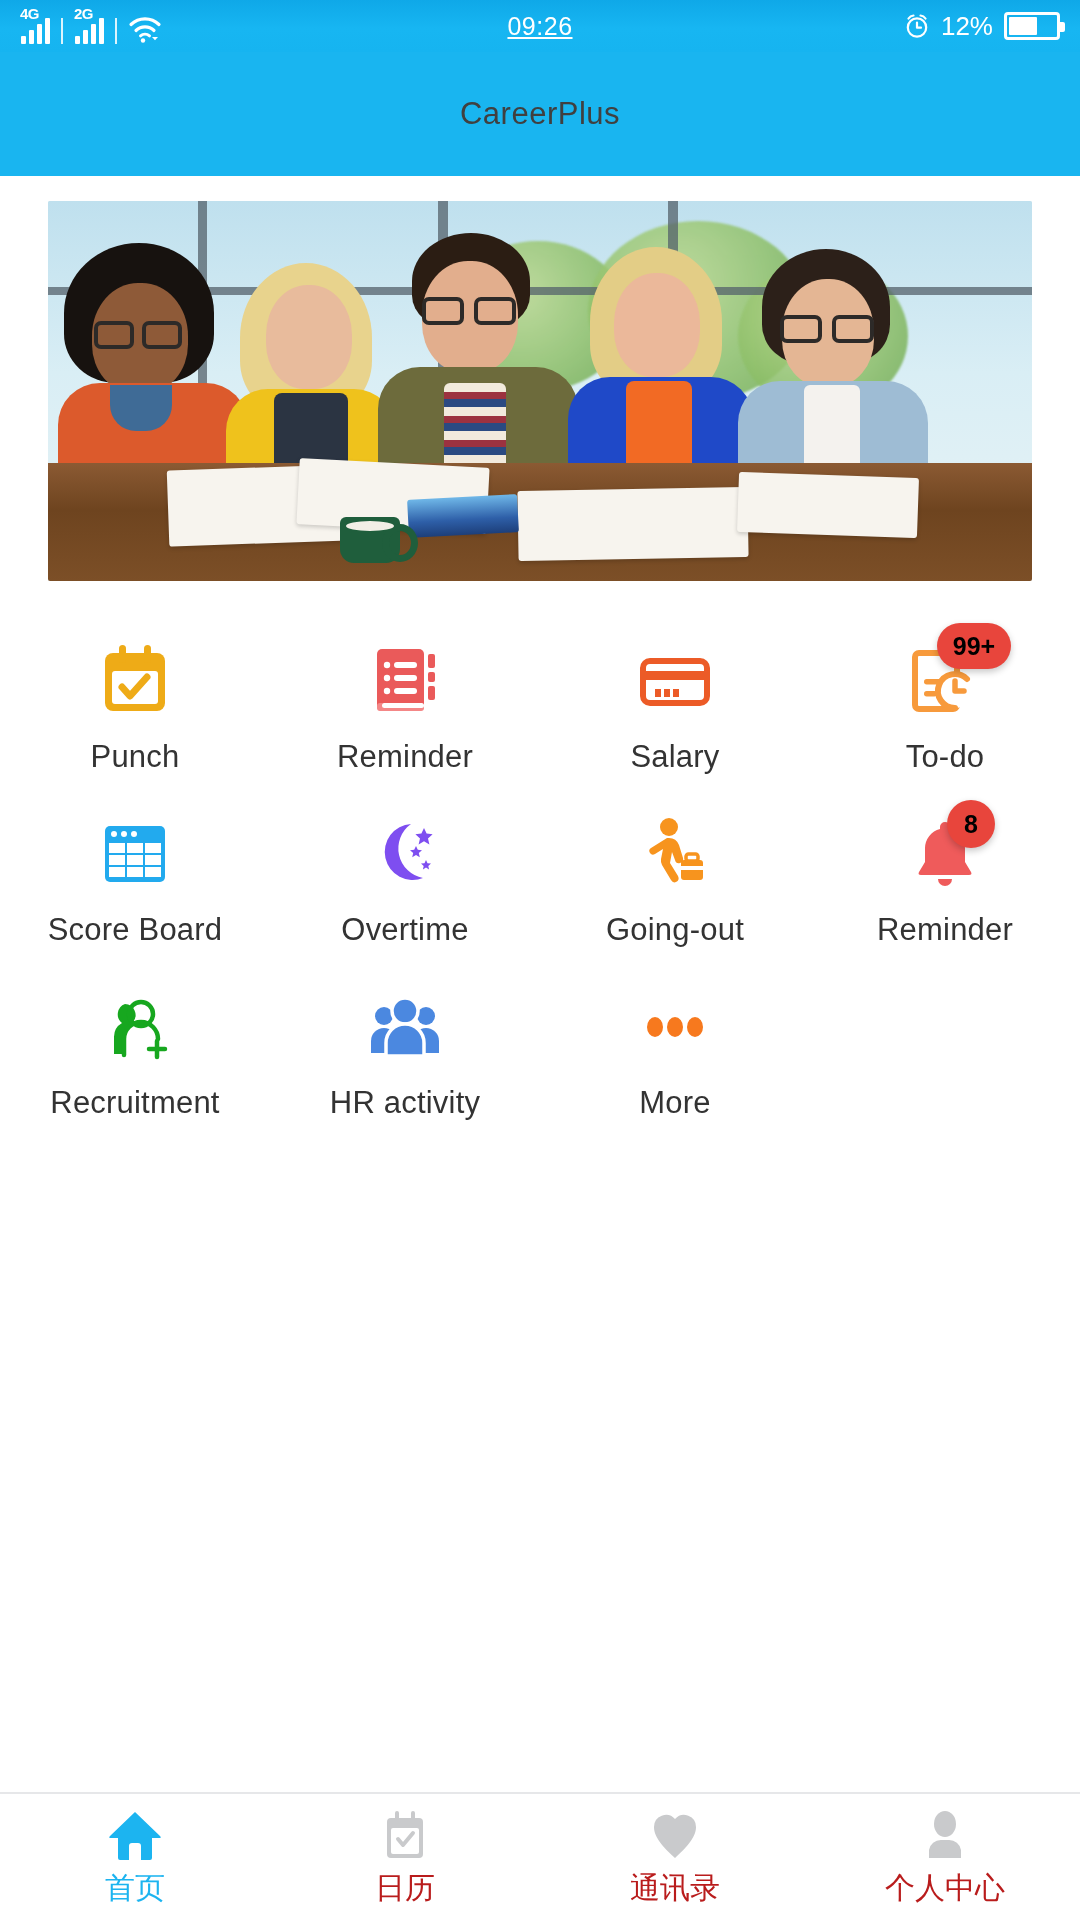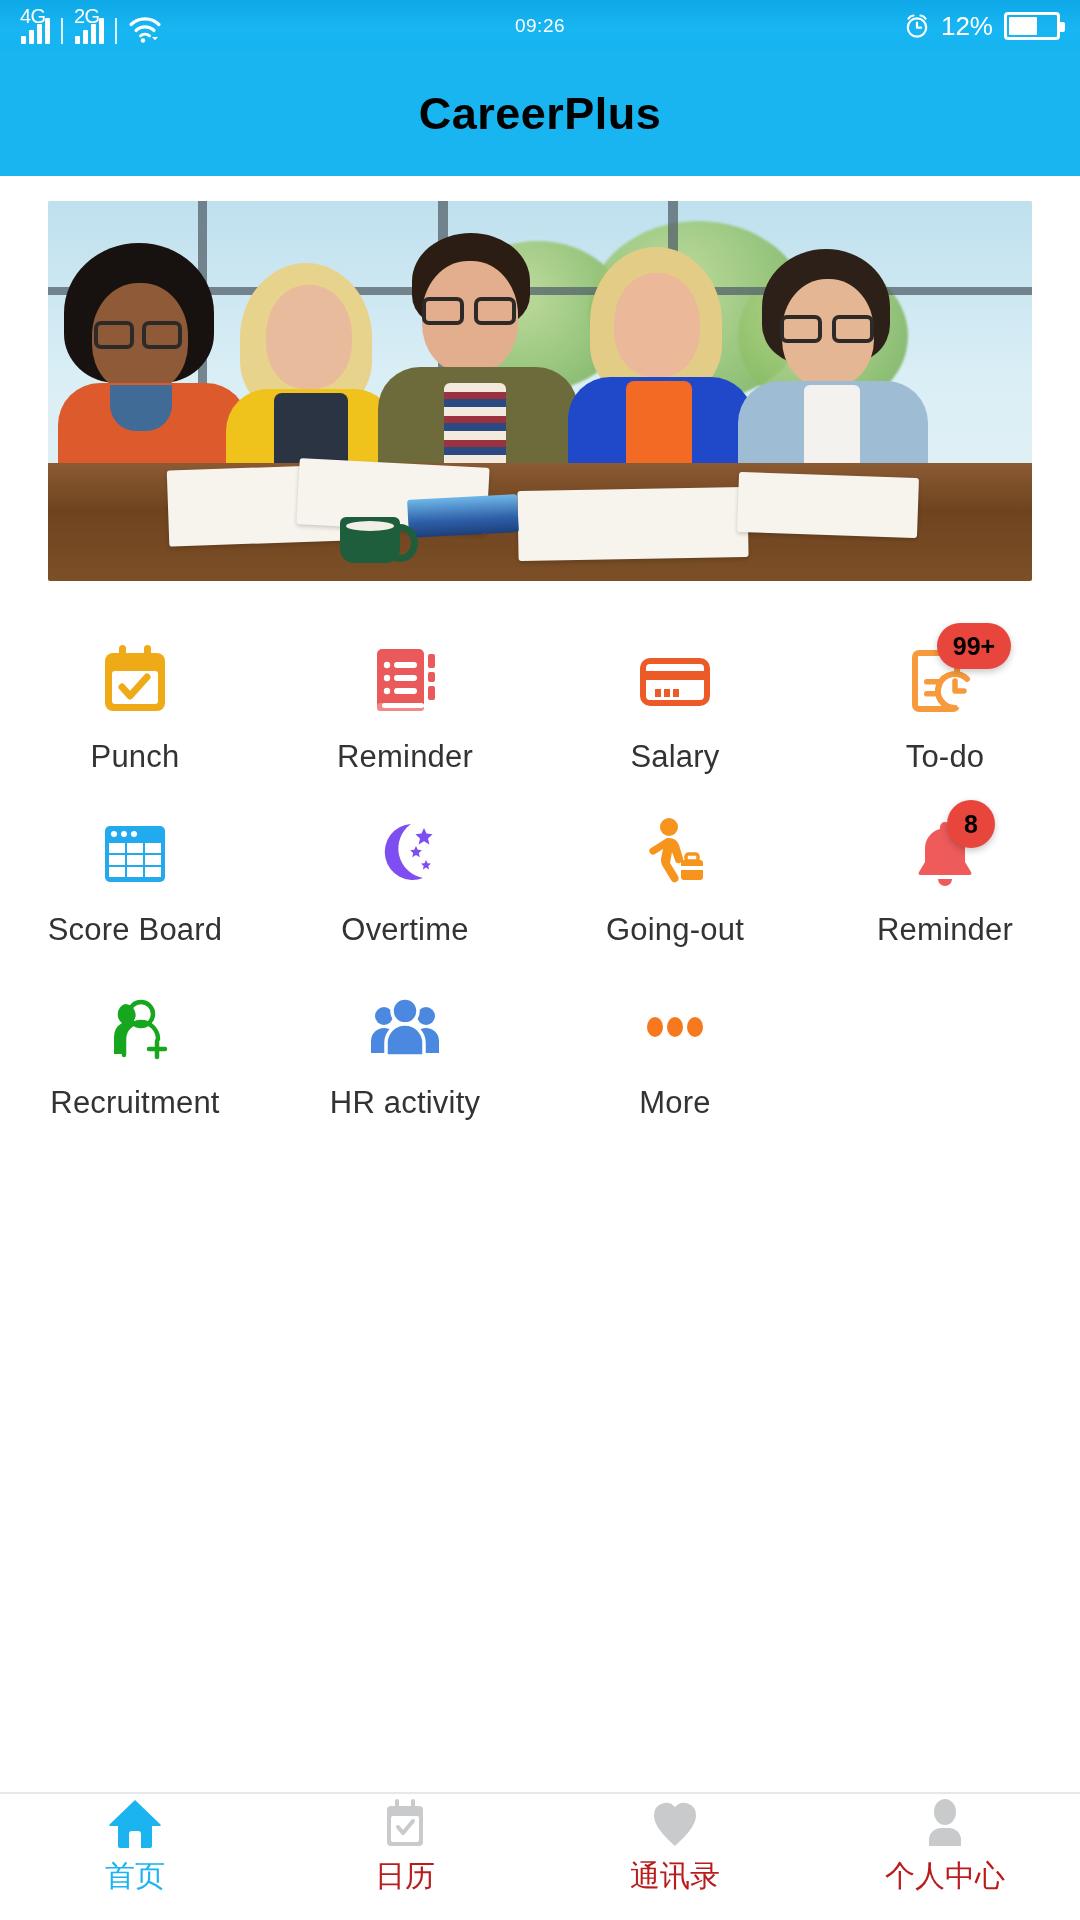--- a/index.html
+++ b/index.html
@@ -17,37 +17,38 @@
     background:linear-gradient(180deg,#0fa8e8 0%,#17b6f2 55%,#16b4f0 100%);
     display:flex; align-items:center;
     padding:0 20px;
     position:relative;
     color:#ffffff;
   }
   .sb-left{ display:flex; align-items:flex-end; gap:11px; }
   .signal{ display:flex; align-items:flex-end; position:relative; padding-top:10px;}
   .signal .gtag{
     position:absolute; top:-2px; left:0;
-    font-size:20px; font-weight:400; line-height:1;
+    font-size:15px; font-weight:700; line-height:1;
     letter-spacing:-0.5px;
   }
   .signal .bars{ display:flex; align-items:flex-end; gap:3px; margin-left:1px;}
   .signal .bars i{ display:block; width:5px; background:#fff; border-radius:1px;}
   .signal .bars i:nth-child(1){ height:8px;}
   .signal .bars i:nth-child(2){ height:14px;}
   .signal .bars i:nth-child(3){ height:20px;}
   .signal .bars i:nth-child(4){ height:26px; }
   .sb-divider{ width:2px; height:26px; background:#fff; opacity:.85; align-self:flex-end;}
   .wifi{ width:34px; height:30px; position:relative; }
 
   .sb-time{
     position:absolute; left:0; right:0; top:0; bottom:0;
     display:flex; align-items:center; justify-content:center;
-    font-size:19px; letter-spacing:.5px;
+    font-size:25px; letter-spacing:.5px;
     pointer-events:none;
+    text-decoration:underline;
   }
   .sb-right{ margin-left:auto; display:flex; align-items:center; gap:11px; }
   .alarm{ width:26px; height:26px;}
   .pct{ font-size:26px; }
   .battery{
     width:56px; height:28px; border:3px solid #fff; border-radius:4px;
     position:relative; display:flex; align-items:center; padding:2px;
   }
   .battery:after{
     content:""; position:absolute; right:-8px; top:7px;
@@ -55,21 +56,21 @@
   }
   .battery .fill{ height:100%; background:#fff; border-radius:1px; }
 
   
   .appbar{
     height:124px;
     background:#19b5f0;
     display:flex; align-items:center; justify-content:center;
   }
   .appbar .title{
-    color:#000000; font-size:45px; font-weight:700; letter-spacing:.5px;
+    color:#404040; font-size:31px; font-weight:400; letter-spacing:.5px;
   }
 
   
   .banner-wrap{ padding:25px 48px 0 48px; }
   .banner{
     width:100%; height:380px; border-radius:2px;
     overflow:hidden; position:relative;
     background:#cfe3ea;
   }
   .bn-window{
@@ -139,21 +140,21 @@
   }
   .badge.pill{ top:-14px; right:-22px; height:46px; min-width:74px; padding:0 10px; border-radius:23px; }
   .badge.dot{ top:-10px; right:-6px; width:48px; height:48px; border-radius:50%; }
 
   
   .tabbar{
     position:absolute; left:0; right:0; bottom:0; height:128px;
     background:#ffffff; border-top:2px solid #e6e7e9;
     display:grid; grid-template-columns:repeat(4,1fr);
   }
-  .tab{ display:flex; flex-direction:column; align-items:center; gap:4px; }
+  .tab{ display:flex; flex-direction:column; align-items:center; justify-content:center; gap:4px; }
   .tab .ti{ width:58px; height:58px; display:flex; align-items:center; justify-content:center; }
   .tab .tl{ font-size:30px; color:#b91c1c; }
   .tab.active .tl{ color:#1cb4f0; }
 </style>
 </head>
 <body>
 
 <div class="statusbar">
   <div class="sb-left">
 

